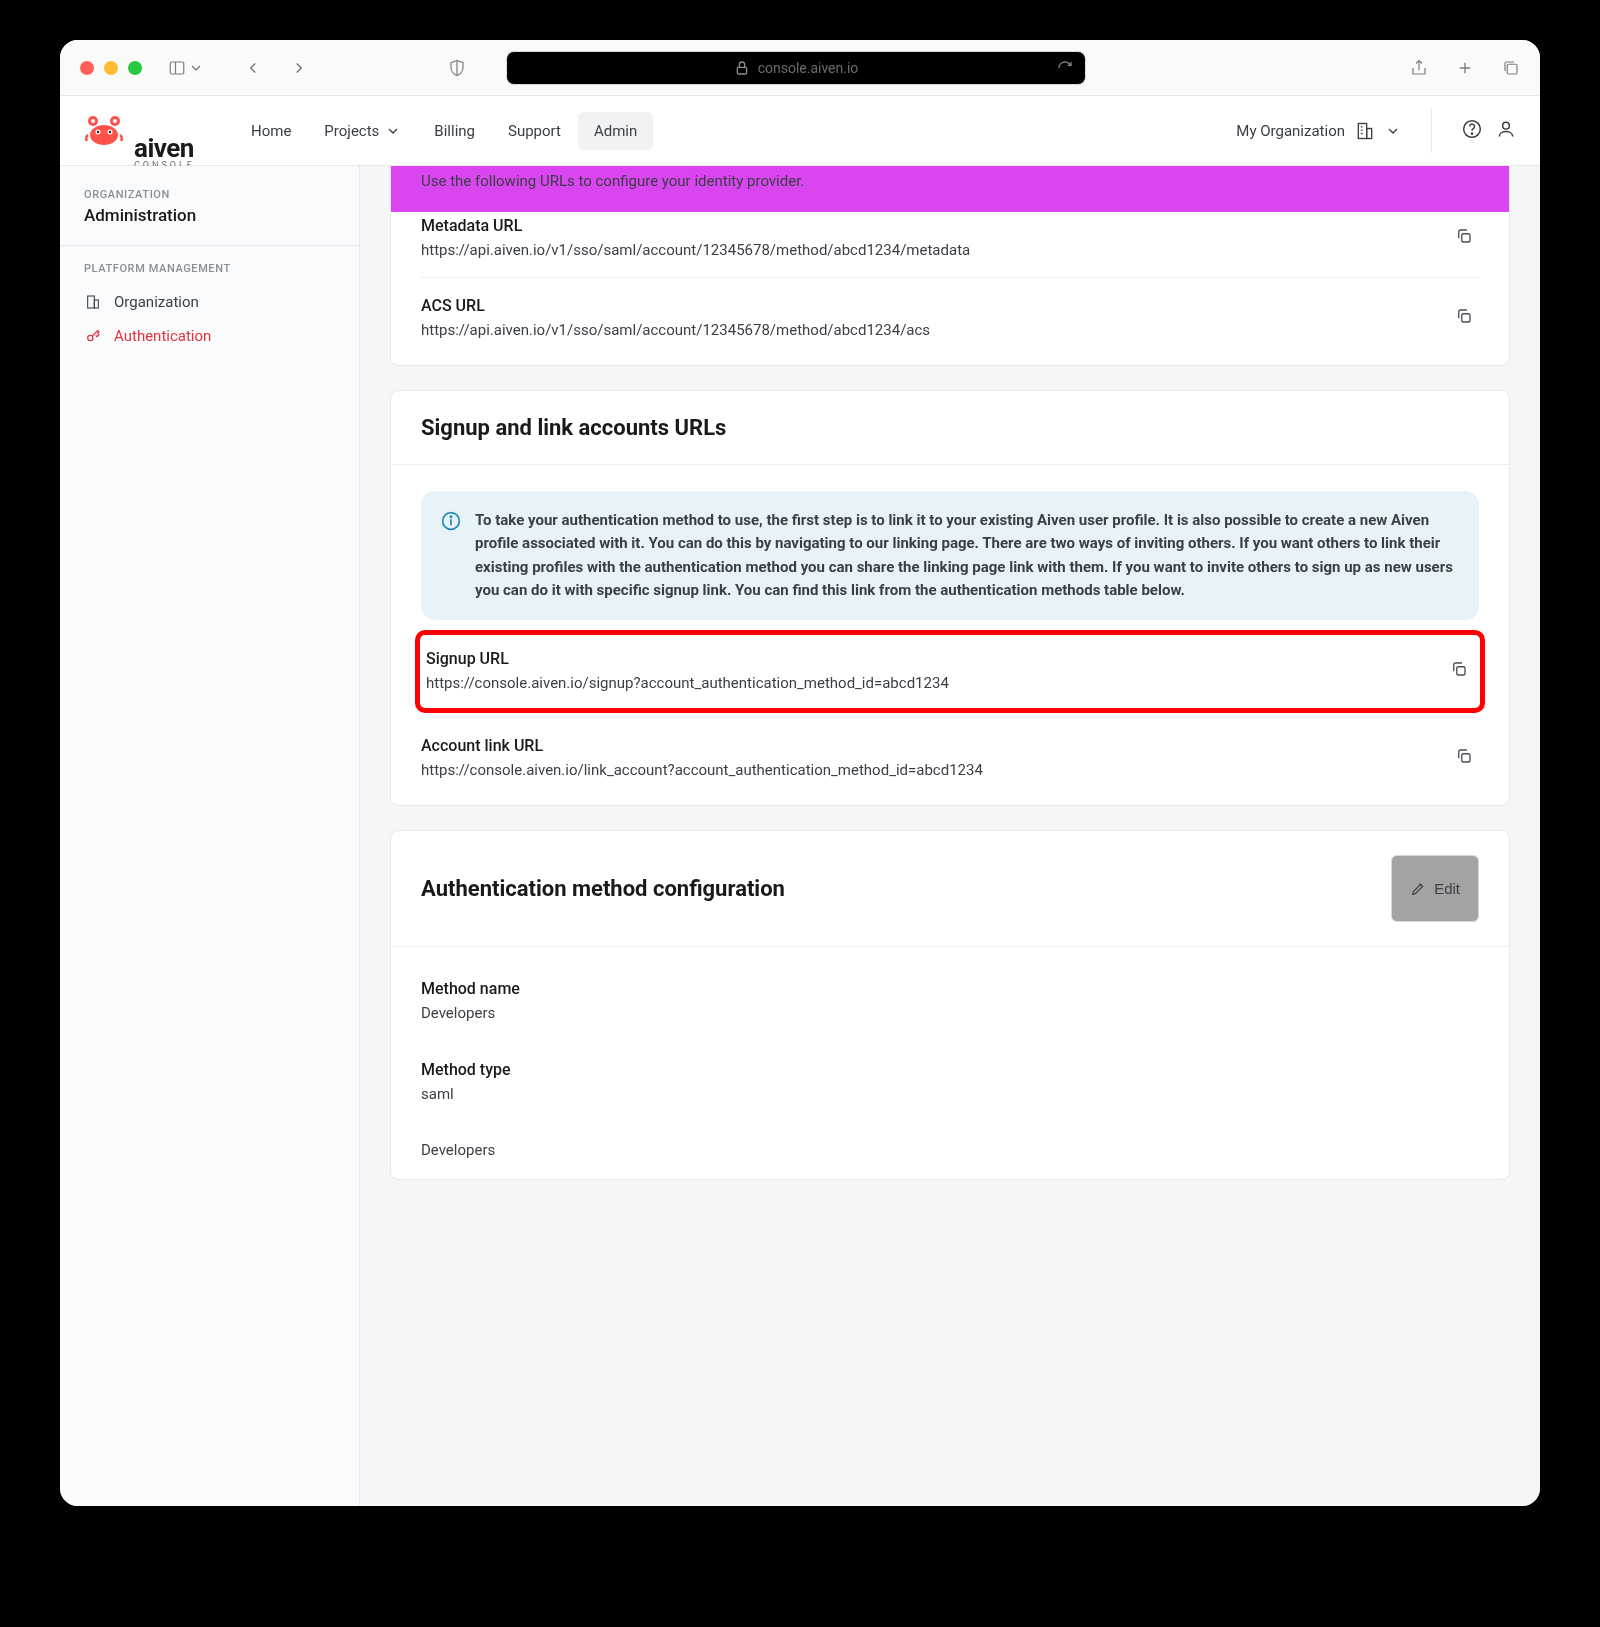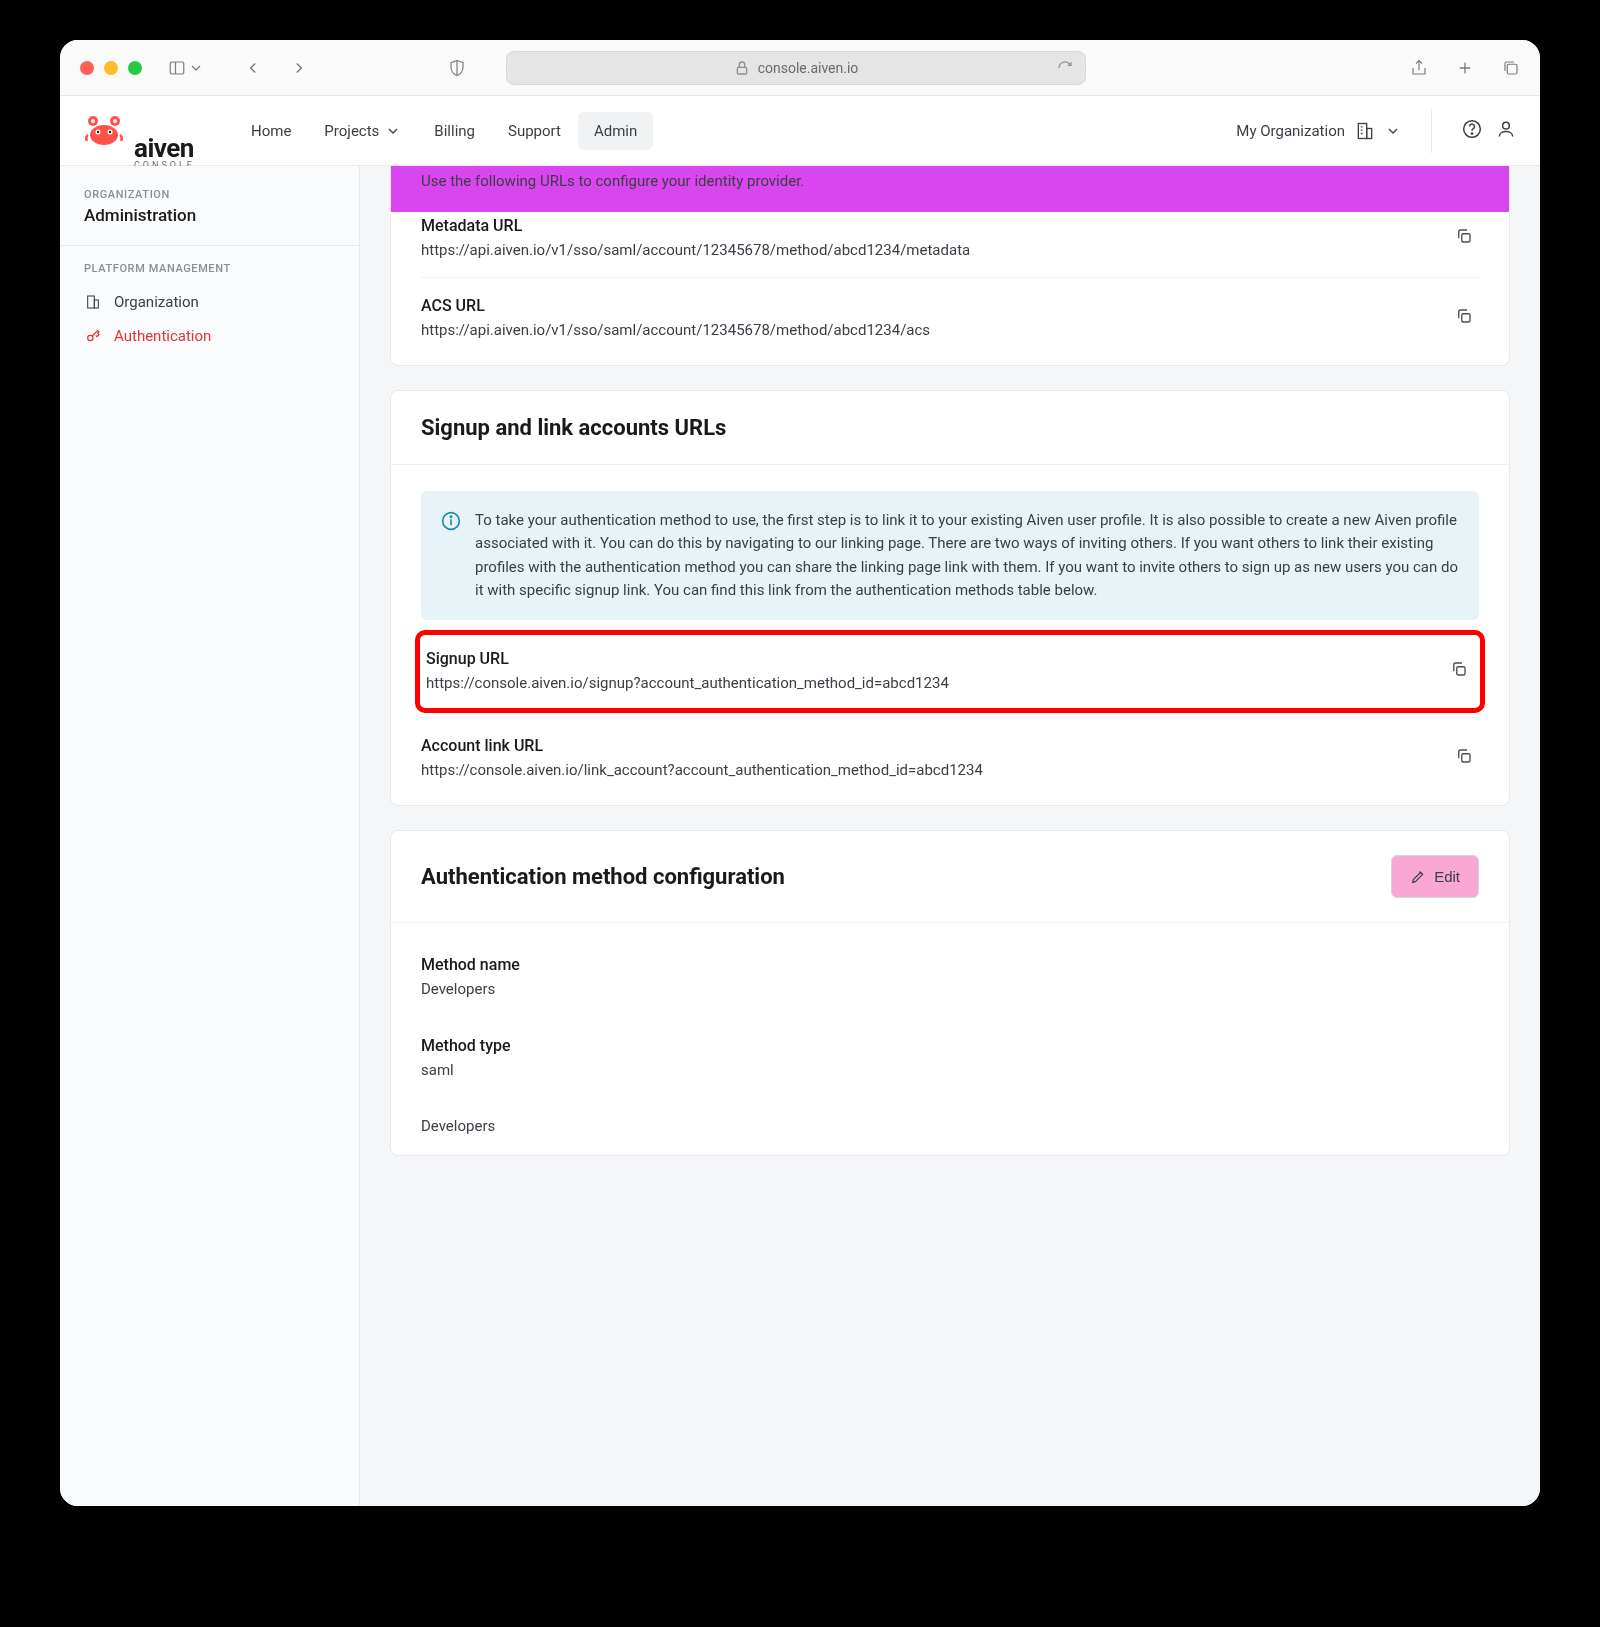--- a/index.html
+++ b/index.html
@@ -6,21 +6,21 @@
 body { font-family: -apple-system, BlinkMacSystemFont, "Segoe UI", Roboto, Helvetica, Arial, sans-serif; background: #000; display: flex; justify-content: center; align-items: flex-start; padding: 40px 0; }
 .window { width: 1480px; background: #fff; border-radius: 18px; overflow: hidden; box-shadow: 0 30px 80px rgba(0,0,0,0.6); }
 .titlebar { height: 56px; display: flex; align-items: center; padding: 0 20px; gap: 10px; border-bottom: 1px solid #e5e5e5; position: relative; background: #fafafa; }
 .traffic { display: flex; gap: 10px; }
 .traffic .dot { width: 14px; height: 14px; border-radius: 50%; }
 .dot.red { background: #ff5f57; } .dot.yellow { background: #febc2e; } .dot.green { background: #28c840; }
 .tb-btn { color: #7c7c7c; display: flex; align-items: center; }
 .sidebar-toggle { display: flex; align-items: center; margin-left: 16px; }
 .nav-arrows { display: flex; gap: 28px; margin-left: 30px; }
 .shield { margin-left: 130px; }
-.urlbar { flex: 0 0 580px; height: 34px; border: 1px solid #d8d8d8; border-radius: 8px; margin-left: 30px; display: flex; align-items: center; justify-content: center; gap: 8px; color: #6b6b6b; font-size: 14px; position: relative; background: #e5e5e5; }
+.urlbar { flex: 0 0 580px; height: 34px; border: 1px solid #d8d8d8; border-radius: 8px; margin-left: 30px; display: flex; align-items: center; justify-content: center; gap: 8px; color: #6b6b6b; font-size: 14px; position: relative; background: #000000; }
 .urlbar .refresh { position: absolute; right: 12px; }
 .tb-right { margin-left: auto; display: flex; gap: 28px; }
 .svg16 { width: 16px; height: 16px; }
 .svg18 { width: 18px; height: 18px; }
 .svg20 { width: 20px; height: 20px; }
 
 .appheader { height: 70px; border-bottom: 1px solid #e7e9ec; display: flex; align-items: center; padding: 0 24px; background: #fff; }
 .logo { display: flex; align-items: center; gap: 10px; margin-right: 40px; }
 .logo-text { display: flex; flex-direction: column; line-height: 1; }
 .logo-text .brand { font-size: 26px; font-weight: 700; letter-spacing: -0.5px; color: #1a1a1a; margin-top: 44px; }
@@ -52,28 +52,28 @@
 .row:last-child { border-bottom: none; padding-bottom: 26px; }
 .row.first { padding-top: 4px; }
 .row .left { flex: 1; }
 .row-label { font-size: 16px; font-weight: 500; color: #1a1a1a; margin-bottom: 6px; }
 .row-val { font-size: 15px; color: #3a3f45; word-break: break-all; }
 .copy-btn { color: #4a4f55; padding: 6px; }
 
 .card-header { padding: 24px 30px; border-bottom: 1px solid #eef0f2; display: flex; align-items: center; }
 .card-header h2 { font-size: 22px; font-weight: 700; color: #1a1a1a; flex: 1; }
 
-.infobox { background: #e8f3f8; border-radius: 6px; padding: 18px 20px; margin: 26px 0 10px; display: flex; gap: 14px; }
+.infobox { background: #e8f3f8; border-radius: 14px; padding: 18px 20px; margin: 26px 0 10px; display: flex; gap: 14px; font-weight: bold; }
 .infobox .info-icon { color: #2189b5; flex-shrink: 0; margin-top: 2px; }
 .infobox p { font-size: 15px; color: #3a3f45; line-height: 1.55; }
 
 .highlight-box { border: 5px solid #ff0000; border-radius: 10px; margin: 4px -6px; }
 .highlight-box .row { padding: 14px 6px 16px; border-bottom: none; }
 
-.edit-btn { border: 1px solid #d4d7db; border-radius: 6px; padding: 12px 18px; display: flex; align-items: center; gap: 8px; font-size: 15px; color: #3a3f45; background: #f9a8d4; }
+.edit-btn { border: 1px solid #d4d7db; border-radius: 6px; padding: 24px 18px; display: flex; align-items: center; gap: 8px; font-size: 15px; color: #3a3f45; background: #a3a3a3; }
 
 .config-row { padding: 18px 0 6px; }
 .config-label { font-size: 16px; font-weight: 500; color: #1a1a1a; margin-bottom: 6px; }
 .config-val { font-size: 15px; color: #3a3f45; margin-bottom: 14px; }
 </style>
 </head>
 <body>
 
 <div class="window">
 

